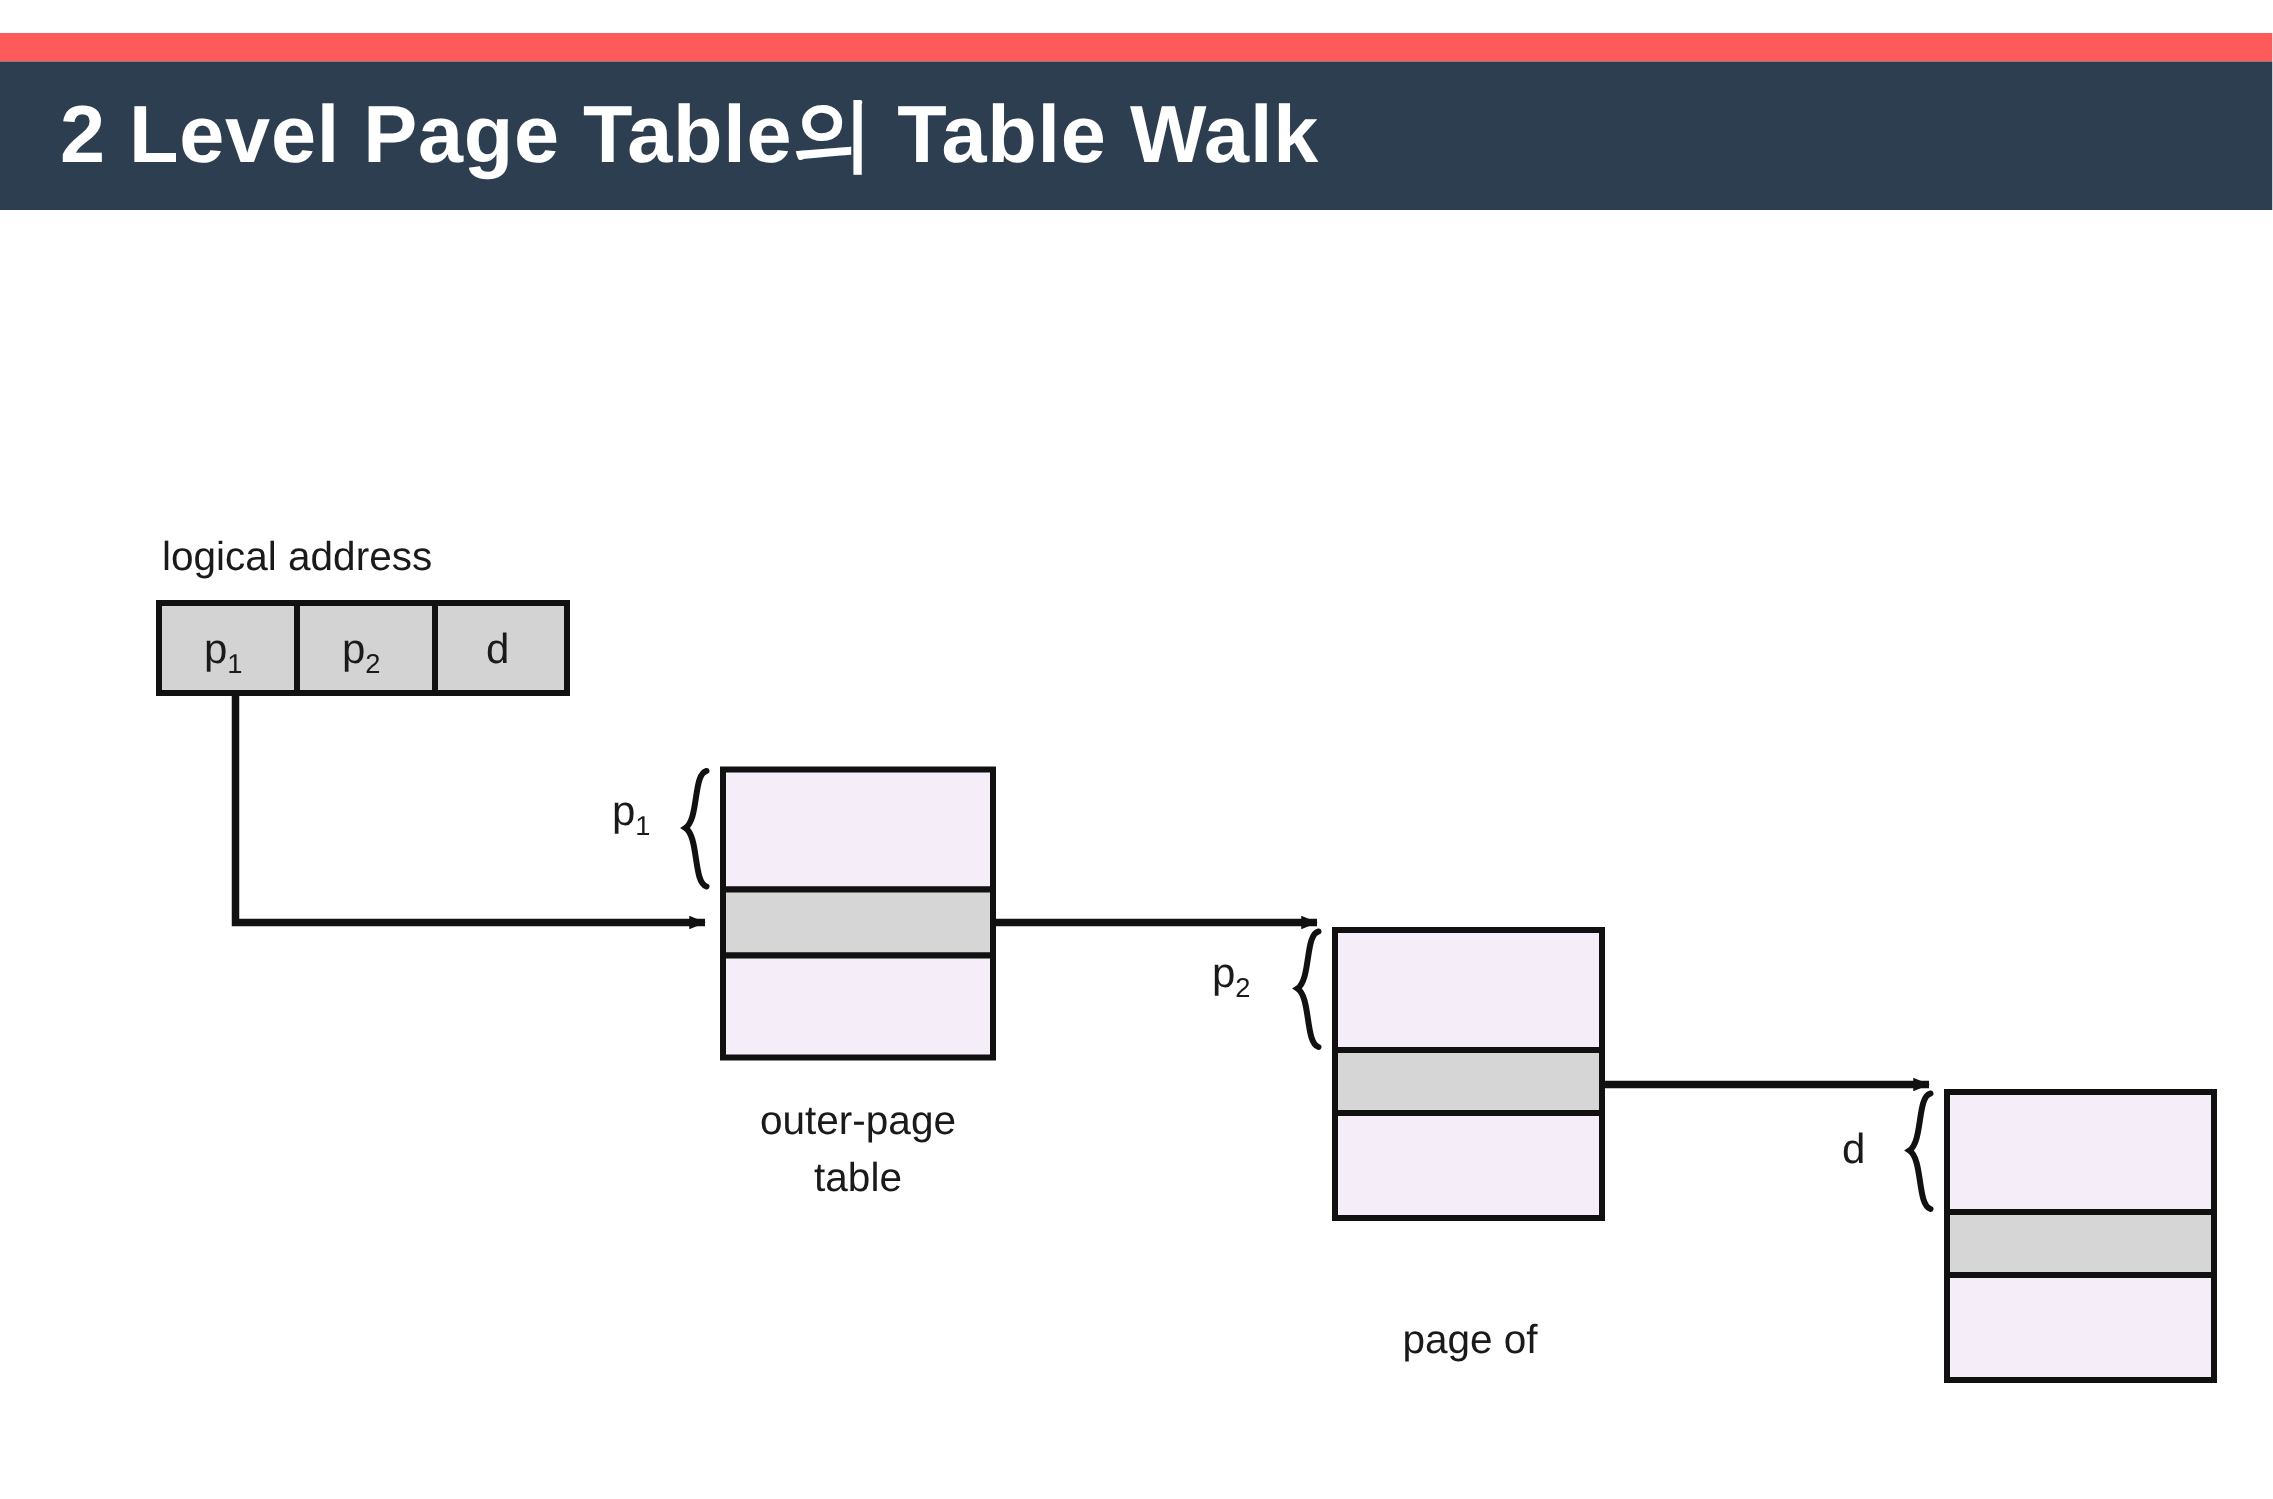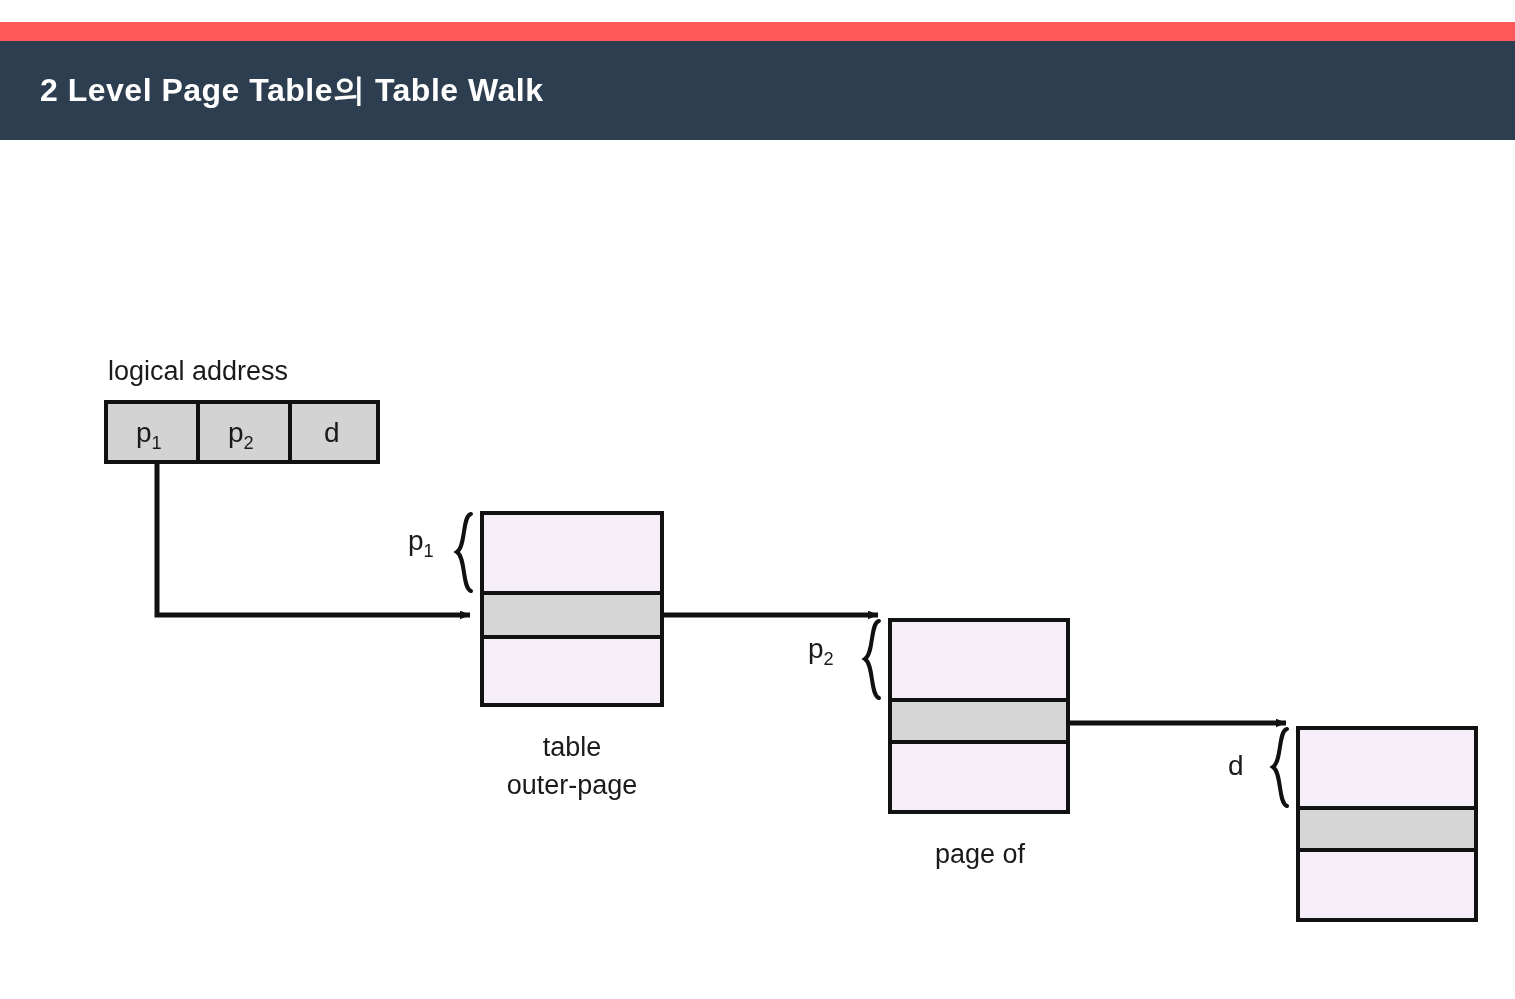--- a/index.html
+++ b/index.html
@@ -40,21 +40,21 @@
     height: 99px;
     background: #2D3E50;
   }
   #slide-title {
     position: absolute;
     left: 40px;
     top: 41px;
     height: 99px;
     line-height: 99px;
     color: #ffffff;
-    font-size: 32px;
+    font-size: 54px;
     font-weight: bold;
     letter-spacing: 0.5px;
     white-space: nowrap;
   }
 
   
   #diagram {
     position: absolute;
     left: 0;
     top: 140px;
@@ -87,21 +87,21 @@
     text-align: center;
     line-height: 1.42;
   }
   #outer-page-table-caption {
     left: 452px;
     top: 588px;
     width: 240px;
   }
   #page-of-page-table-caption {
     left: 860px;
-    top: 695px;
+    top: 734px;
     width: 240px;
     text-align: center;
   }
 
   
   .addr-cell-text {
     position: absolute;
     font-size: 28px;
     color: #1a1a1a;
   }
@@ -185,21 +185,21 @@
 
   <div class="addr-cell-text" style="left:324px; top:277px;"><span>d</span><sub></sub></div>
 
   <div class="brace-label" id="brace-label-p1"><span>p</span><sub>1</sub></div>
 
   <div class="brace-label" id="brace-label-p2"><span>p</span><sub>2</sub></div>
 
   <div class="brace-label" id="brace-label-d"><span>d</span><sub></sub></div>
 
   <div class="diag-label table-caption" id="outer-page-table-caption">
+    <div>outer-page</div>
     <div>table</div>
-    <div>outer-page</div>
   </div>
 
   <div class="diag-label table-caption" id="page-of-page-table-caption">
     <div>page of</div>
   </div>
 
 </div>
 
 </body></html>

